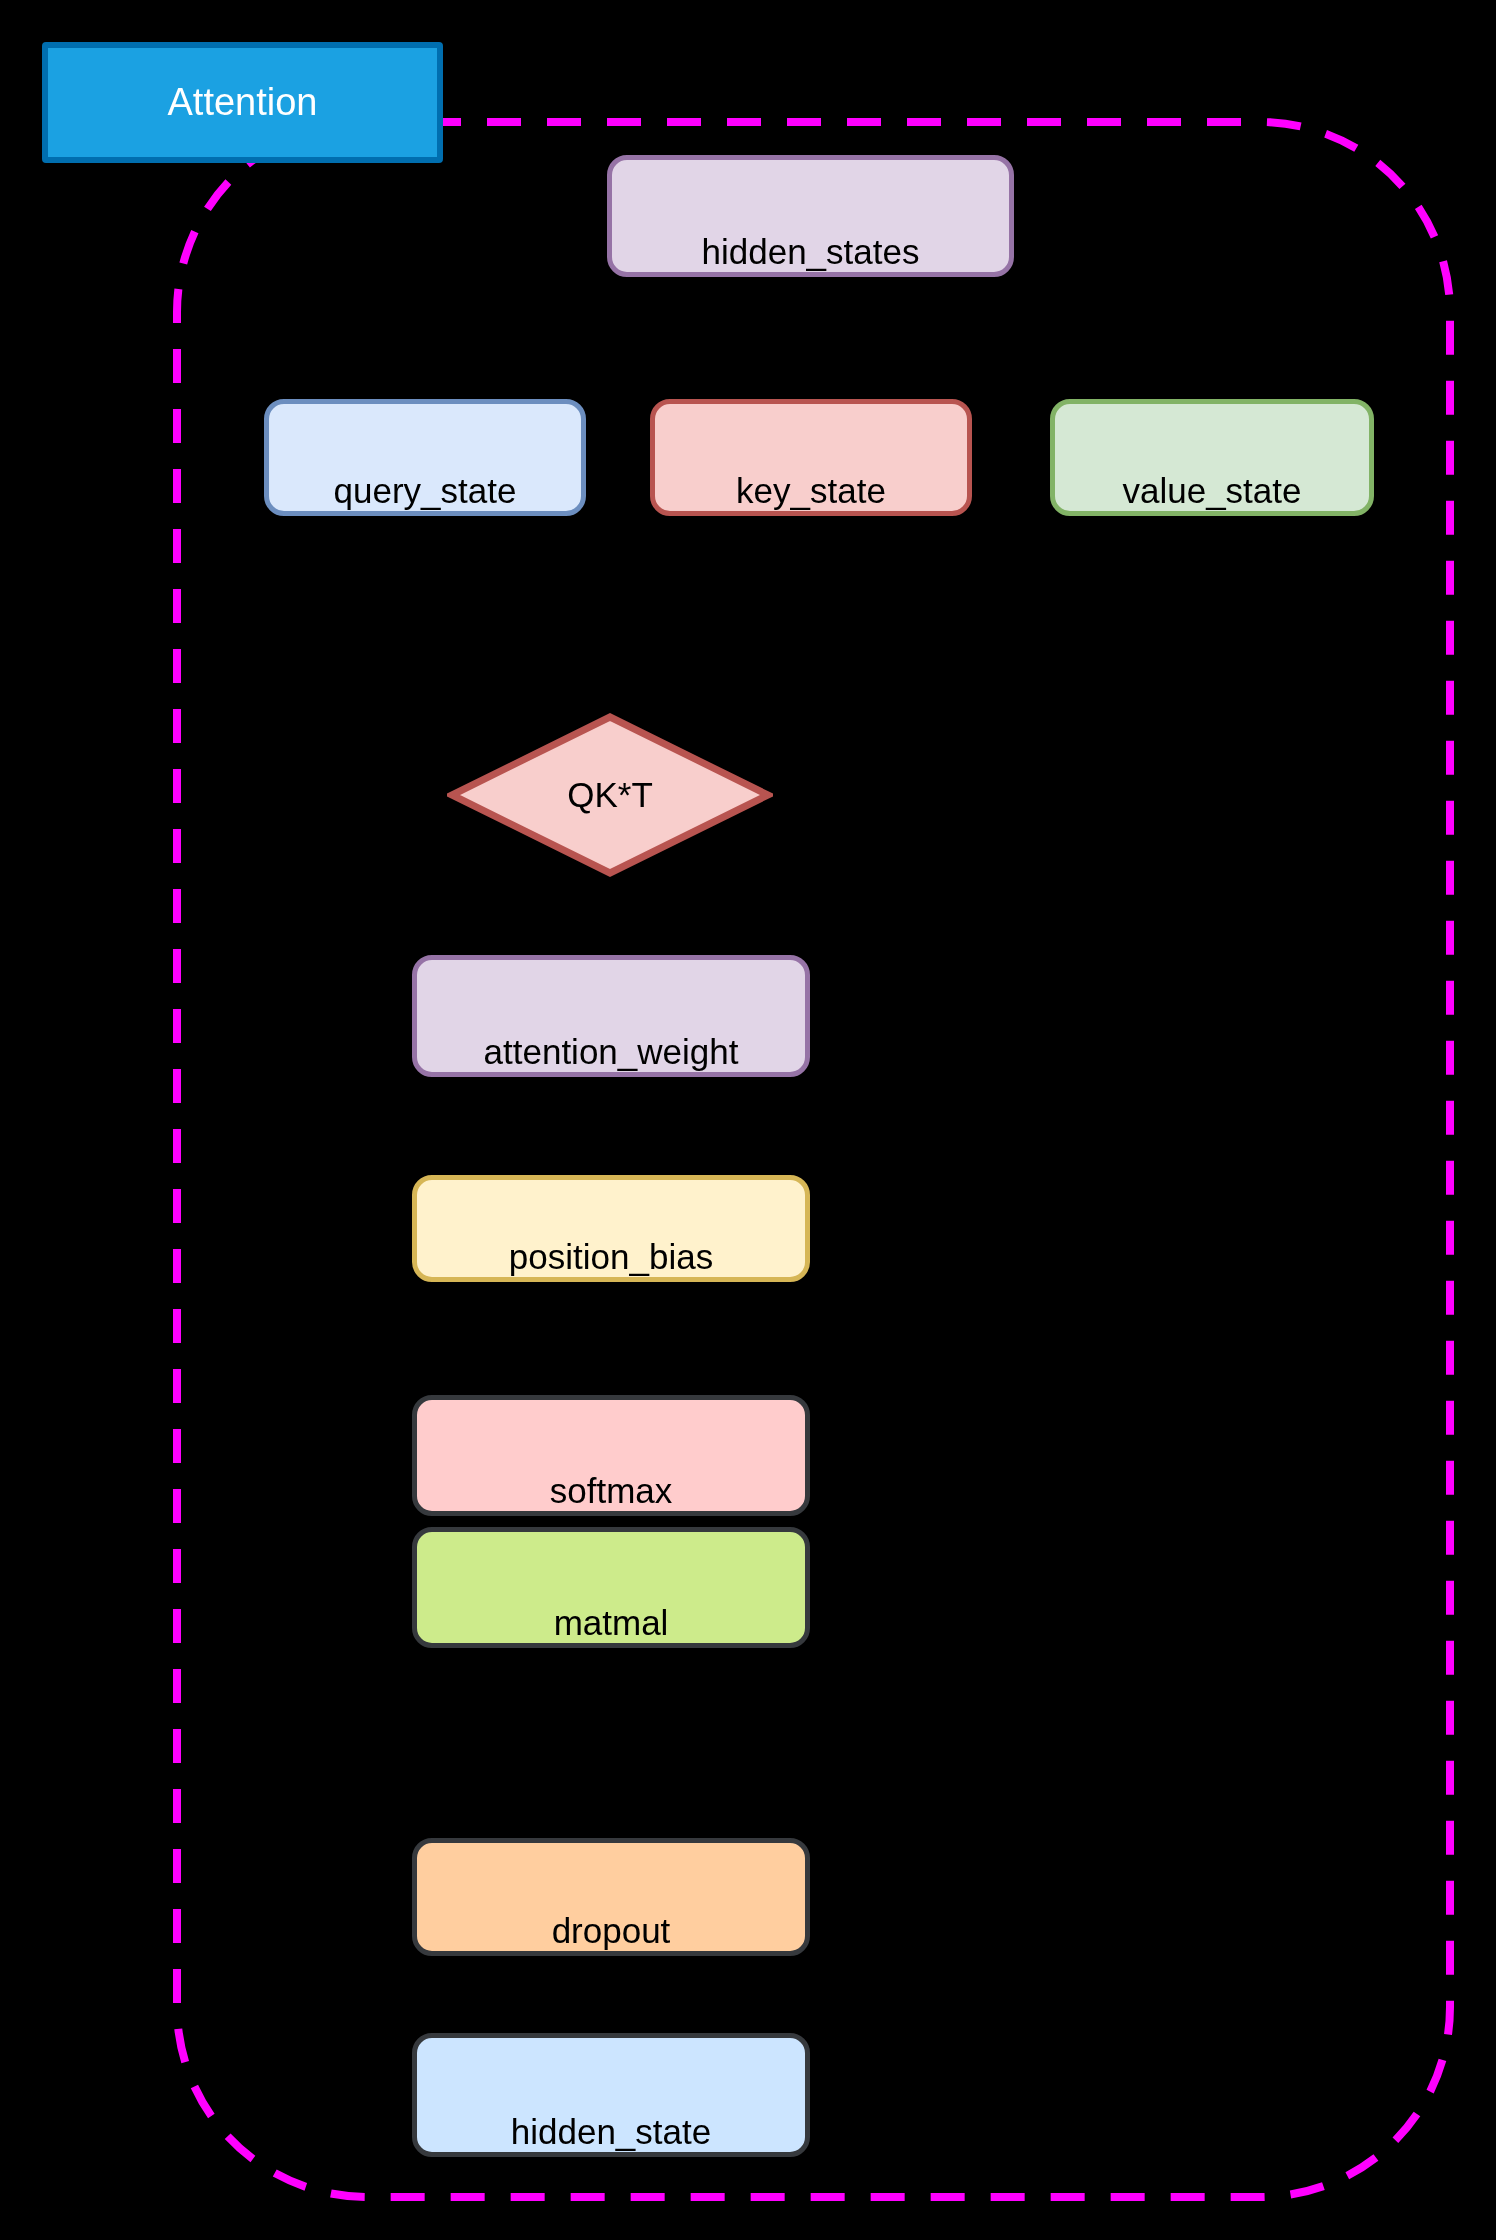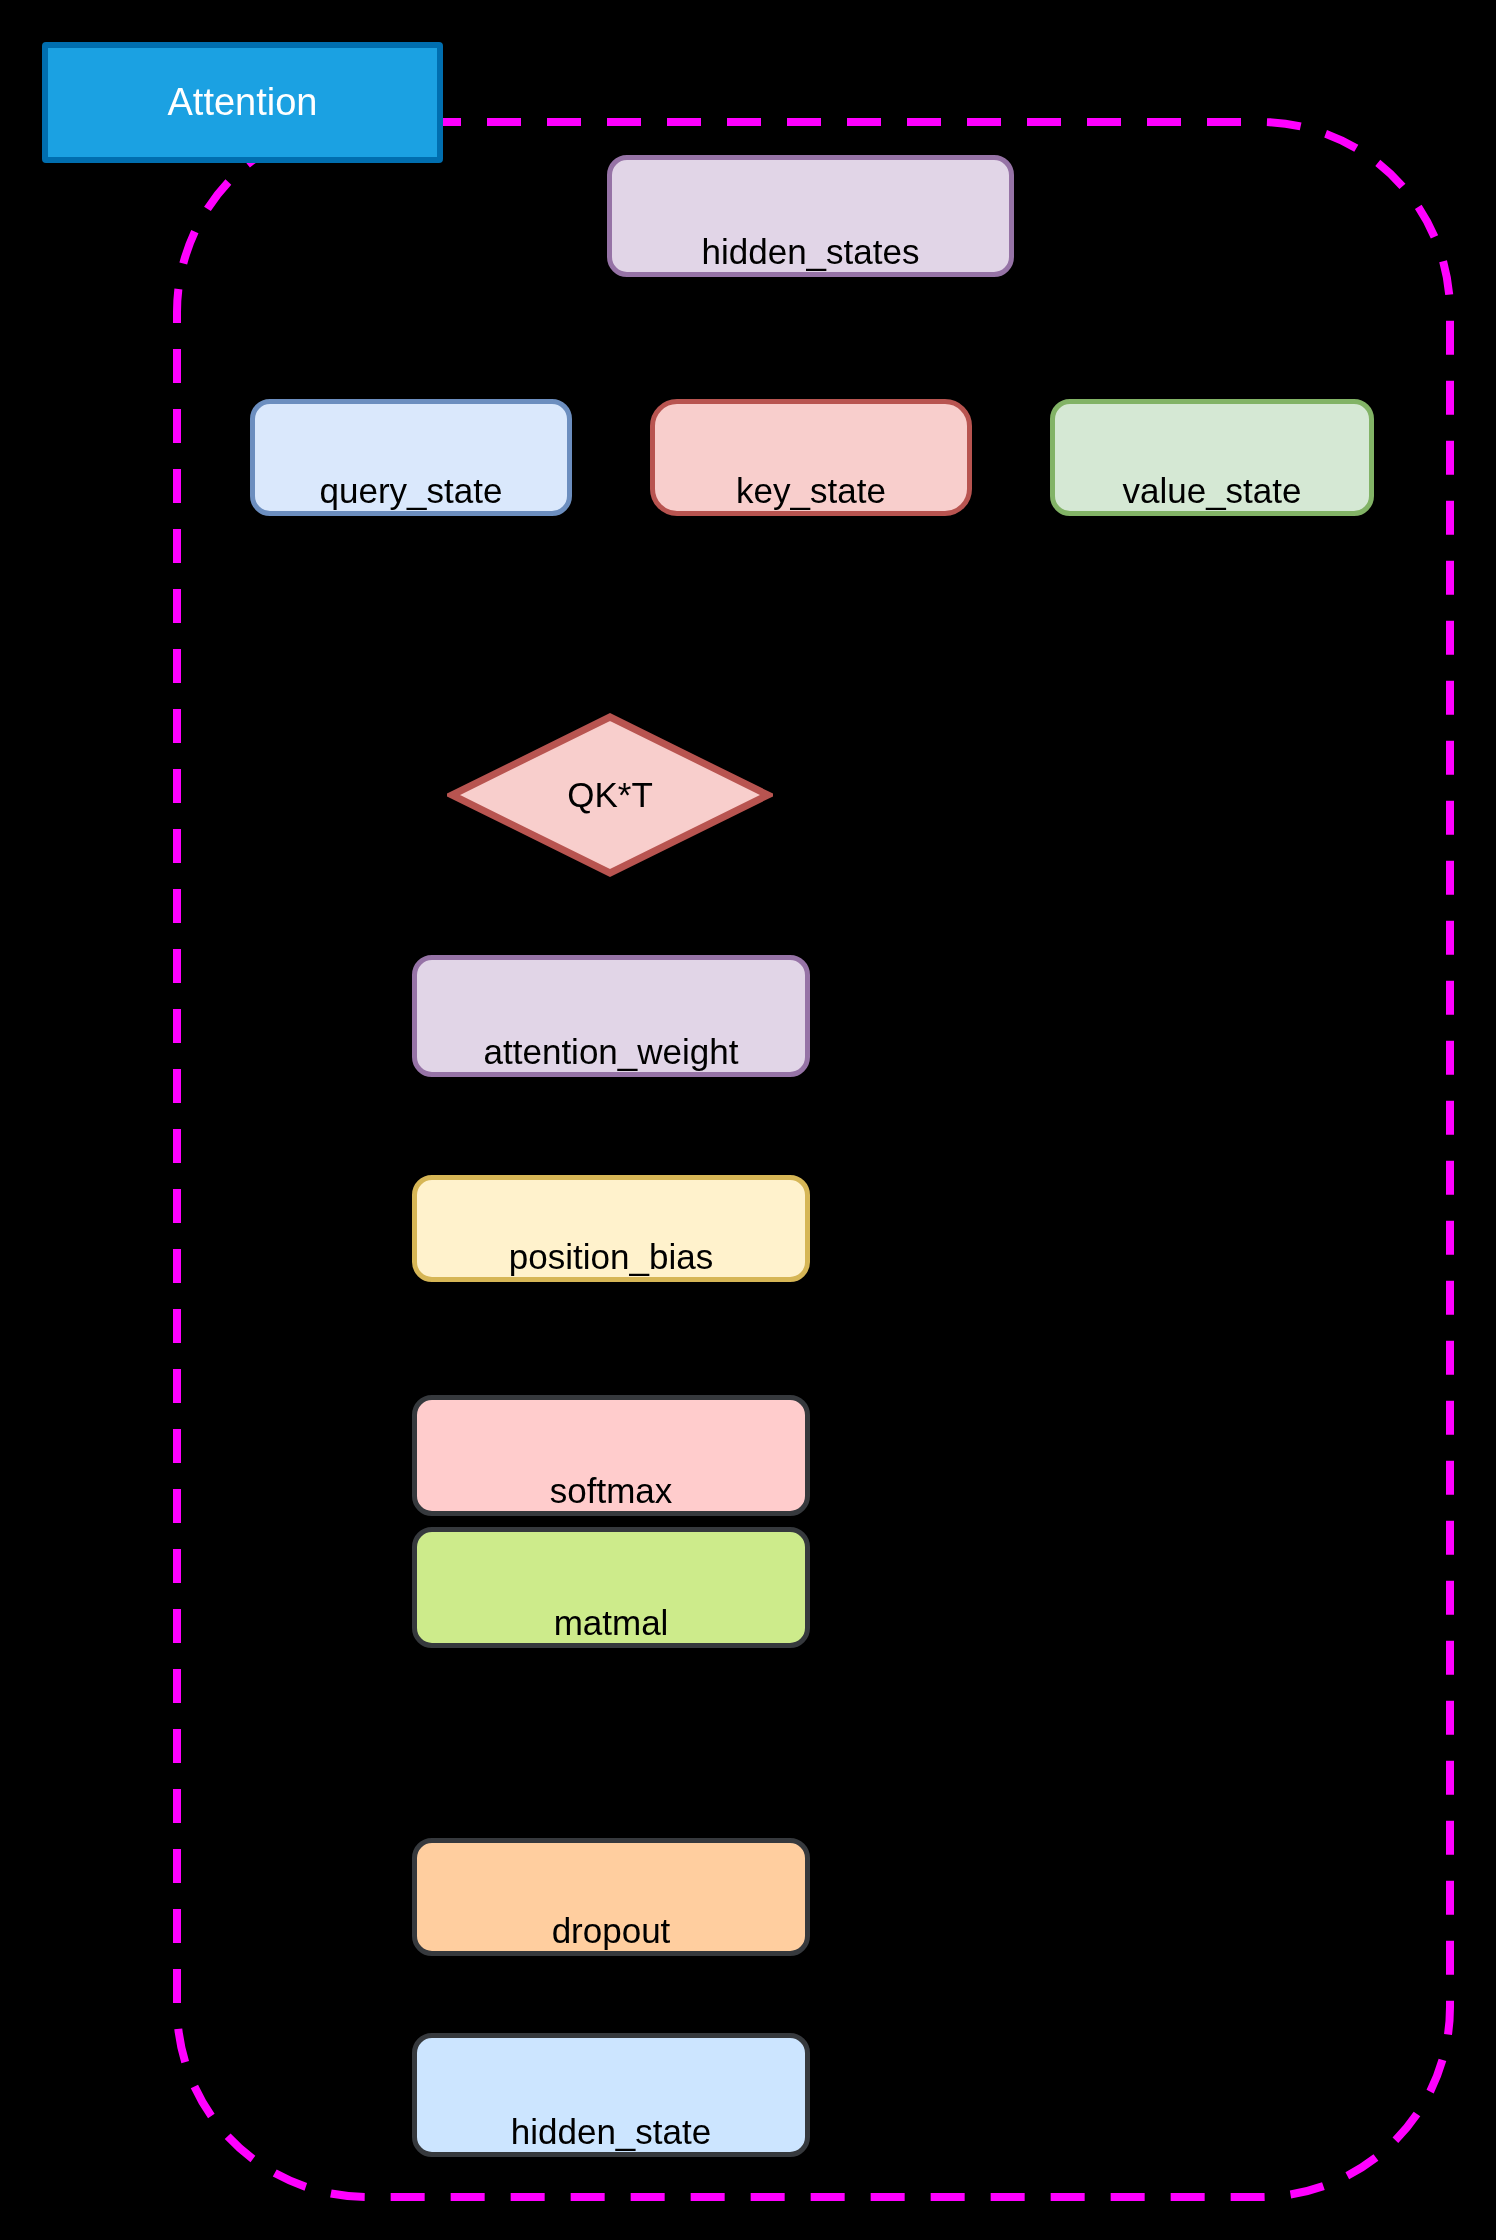--- a/index.html
+++ b/index.html
@@ -34,22 +34,22 @@
     box-sizing: border-box;
     background: var(--fill, #ffffff);
     border: 5px solid var(--stroke, #333333);
     border-radius: 20px;
     color: #000000; font-size: 35px;
     display: flex; align-items: flex-end; justify-content: center;
     white-space: nowrap;
   }
 
   #n-hidden-states    { left: 607px;  top: 155px;  width: 407px; height: 122px; }
-  #n-query-state      { left: 250px;  top: 399px;  width: 322px; height: 117px; }
-  #n-key-state        { left: 650px;  top: 399px;  width: 322px; height: 117px; border-radius: 27px; }
+  #n-query-state      { left: 264px;  top: 399px;  width: 322px; height: 117px; }
+  #n-key-state        { left: 650px;  top: 399px;  width: 322px; height: 117px; }
   #n-value-state      { left: 1050px; top: 399px;  width: 324px; height: 117px; }
   #n-attention-weight { left: 412px;  top: 955px;  width: 398px; height: 122px; }
   #n-position-bias    { left: 412px;  top: 1175px; width: 398px; height: 107px; }
   #n-softmax          { left: 412px;  top: 1395px; width: 398px; height: 121px; }
   #n-matmal           { left: 412px;  top: 1527px; width: 398px; height: 121px; }
   #n-dropout          { left: 412px;  top: 1838px; width: 398px; height: 118px; }
   #n-hidden-state     { left: 412px;  top: 2033px; width: 398px; height: 124px; }
 
   
   .diamond-wrap {

